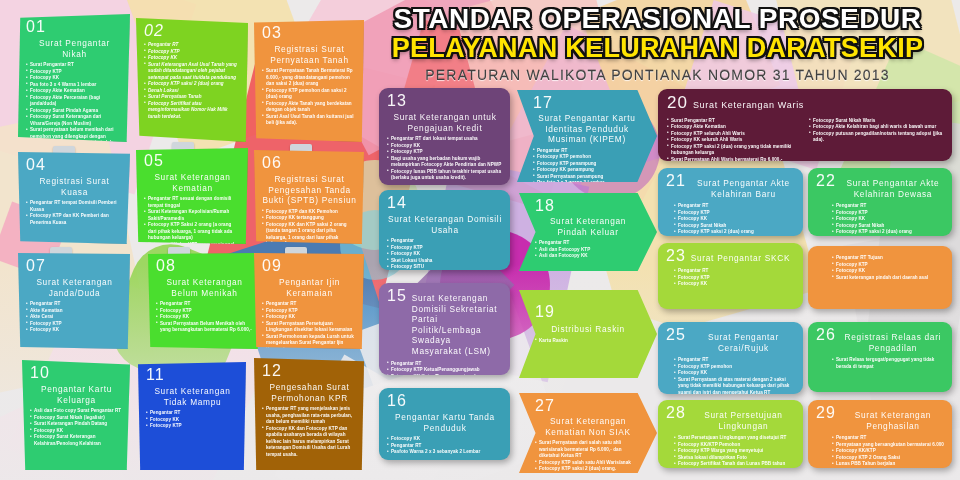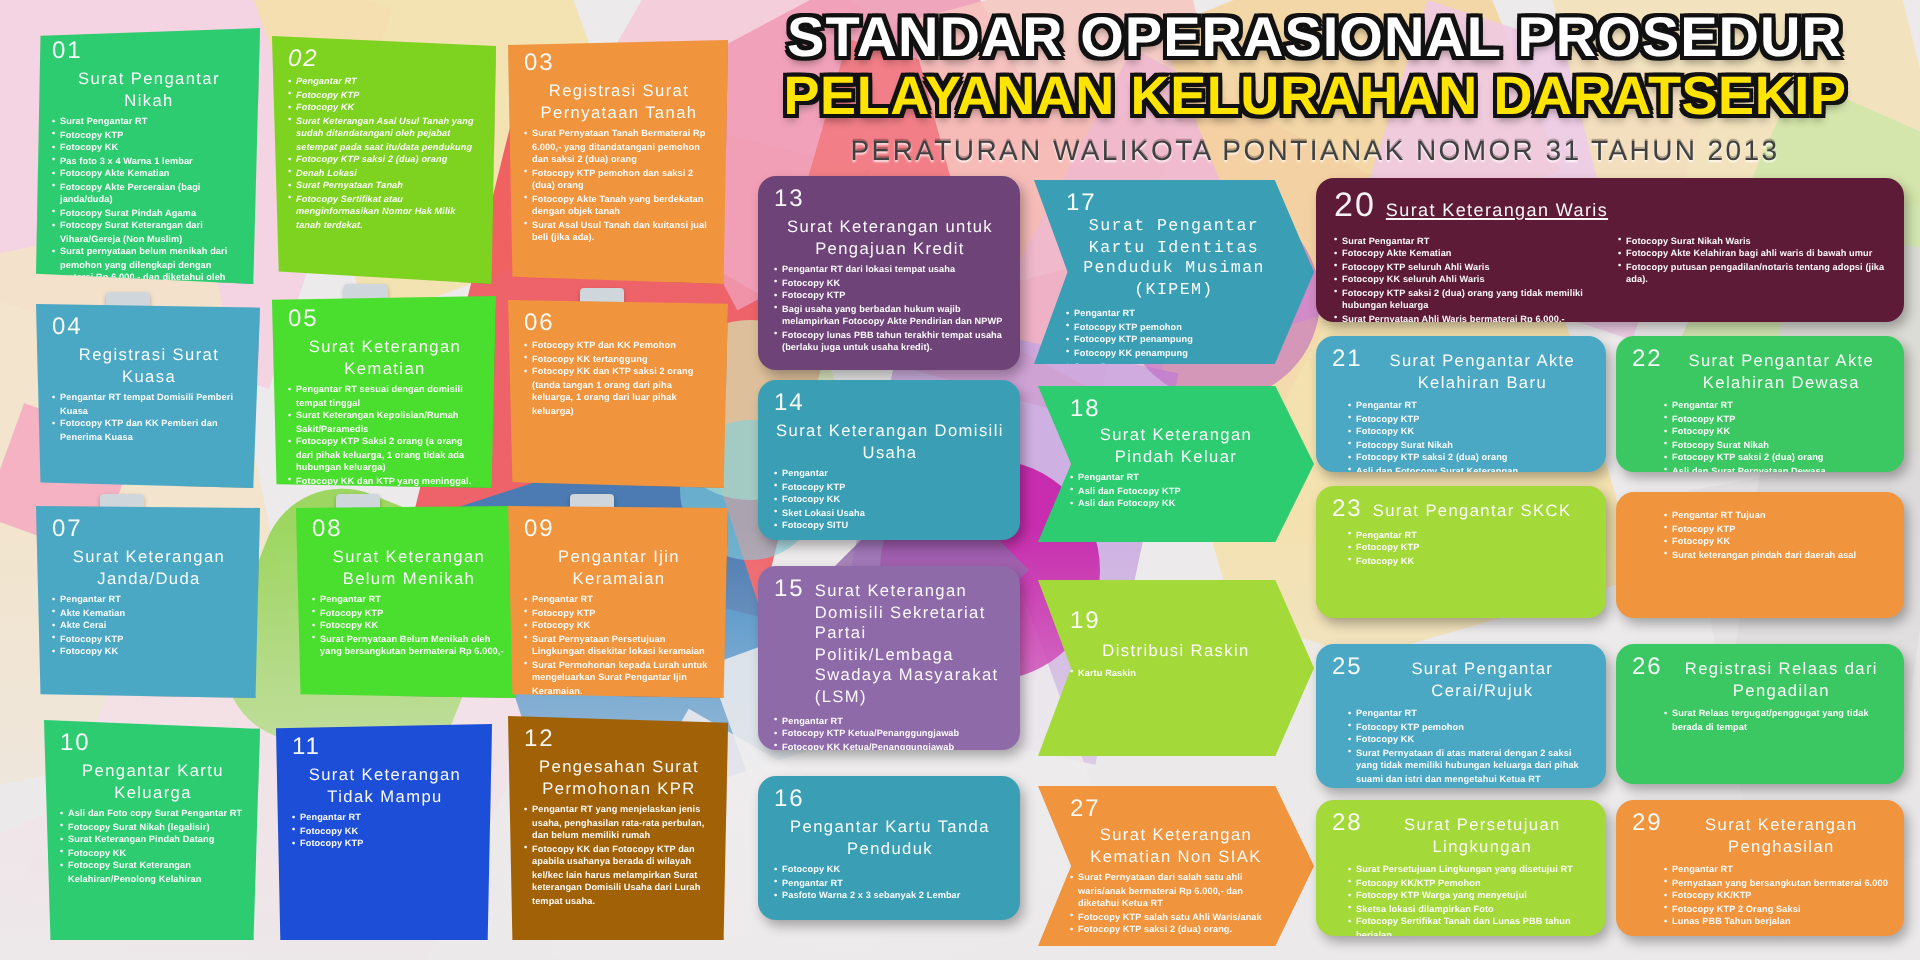--- a/index.html
+++ b/index.html
@@ -38,21 +38,21 @@
   }
   #header .l3 {
     font-size: 14px; color: #404040; letter-spacing: 1.2px; margin-top: 4px;
     text-shadow: 0 1px 1px rgba(255,255,255,.85), 0 -1px 0 rgba(0,0,0,.25);
     white-space: nowrap; font-weight: normal;
   }
 
   
   .card { position: absolute; z-index: 10; color: #fff; overflow: hidden; }
   .card .num {
-    font-size: 12px; font-weight: normal; letter-spacing: 1px;
+    font-size: 16px; font-weight: normal; letter-spacing: 1px;
     color: rgba(255,255,255,.95); line-height: 1;
   }
   .card .ttl {
     font-size: 8.3px; letter-spacing: .7px; line-height: 1.28;
     color: rgba(255,255,255,.96); text-align: center;
   }
   .card ul { list-style: none; margin-top: 3px; }
   .card li {
     font-size: 4.6px; line-height: 1.42; font-weight: bold;
     padding-left: 4px; position: relative; color: rgba(255,255,255,.97);
@@ -202,20 +202,21 @@
       <li>Surat Keterangan Kepolisian/Rumah Sakit/Paramedis</li>
       <li>Fotocopy KTP Saksi 2 orang (a orang dari pihak keluarga, 1 orang tidak ada hubungan keluarga)</li>
       <li>Fotocopy KK dan KTP yang meninggal.</li>
     </ul>
   </div>
 </div>
 
 <div class="card slab" style="left:254px;top:150px;width:110px;height:94px;background:#f0943e;clip-path:polygon(0% 0%,100% 2%,98% 100%,2% 97%);">
   <div class="inner">
     <div class="num">06</div>
+    <div class="ttl" style="margin-top:3px;">Registrasi Surat Pengesahan Tanda Bukti (SPTB) Pensiun</div>
     <ul>
       <li>Fotocopy KTP dan KK Pemohon</li>
       <li>Fotocopy KK tertanggung</li>
       <li>Fotocopy KK dan KTP saksi 2 orang (tanda tangan 1 orang dari piha keluarga, 1 orang dari luar pihak keluarga)</li>
 
     </ul>
   </div>
 </div>
 
 <div class="card slab" style="left:18px;top:253px;width:112px;height:96px;background:#4ba8c4;clip-path:polygon(0% 0%,100% 1%,98% 100%,2% 98%);">
@@ -348,21 +349,21 @@
       <li>Fotocopy KK</li>
       <li>Pengantar RT</li>
       <li>Pasfoto Warna 2 x 3 sebanyak 2 Lembar</li>
     </ul>
   </div>
 </div>
 
 <div class="card chev" style="left:517px;top:90px;width:140px;height:92px;background:#3a9fb5;clip-path:polygon(0% 0%,86% 0%,100% 50%,86% 100%,0% 100%,12% 50%);">
   <div class="inner" style="padding-left:16px;padding-right:16px;">
     <div class="num">17</div>
-    <div class="ttl" style="margin-top:2px;font-family:Liberation Mono, monospace;">Surat Pengantar Kartu Identitas Penduduk Musiman (KIPEM)</div>
+    <div class="ttl" style="margin-top:2px;">Surat Pengantar Kartu Identitas Penduduk Musiman (KIPEM)</div>
     <ul>
       <li>Pengantar RT</li>
       <li>Fotocopy KTP pemohon</li>
       <li>Fotocopy KTP penampung</li>
       <li>Fotocopy KK penampung</li>
       <li>Surat Pernyataan penampung</li>
       <li>Pas foto 2 x 3 warna 3 Lembar</li>
     </ul>
   </div>
 </div>
@@ -398,21 +399,21 @@
       <li>Fotocopy KTP salah satu Ahli Waris/anak</li>
       <li>Fotocopy KTP saksi 2 (dua) orang.</li>
     </ul>
   </div>
 </div>
 
 <div class="card round" style="left:658px;top:89px;width:294px;height:72px;background:#5e1b38;">
   <div class="inner" style="padding:5px 9px;">
     <div class="hdrow">
       <div class="num" style="font-size:17px;">20</div>
-      <div class="ttl" style="text-align:left;font-size:9px;text-decoration:underline;">Surat Keterangan Waris</div>
+      <div class="ttl" style="text-align:left;font-size:9px;">Surat Keterangan Waris</div>
     </div>
     <div class="twocol" style="margin-top:3px;">
       <ul>
         <li>Surat Pengantar RT</li>
         <li>Fotocopy Akte Kematian</li>
         <li>Fotocopy KTP seluruh Ahli Waris</li>
         <li>Fotocopy KK seluruh Ahli Waris</li>
         <li>Fotocopy KTP saksi 2 (dua) orang yang tidak memiliki hubungan keluarga</li>
         <li>Surat Pernyataan Ahli Waris bermaterai Rp 6.000,-</li>
 

